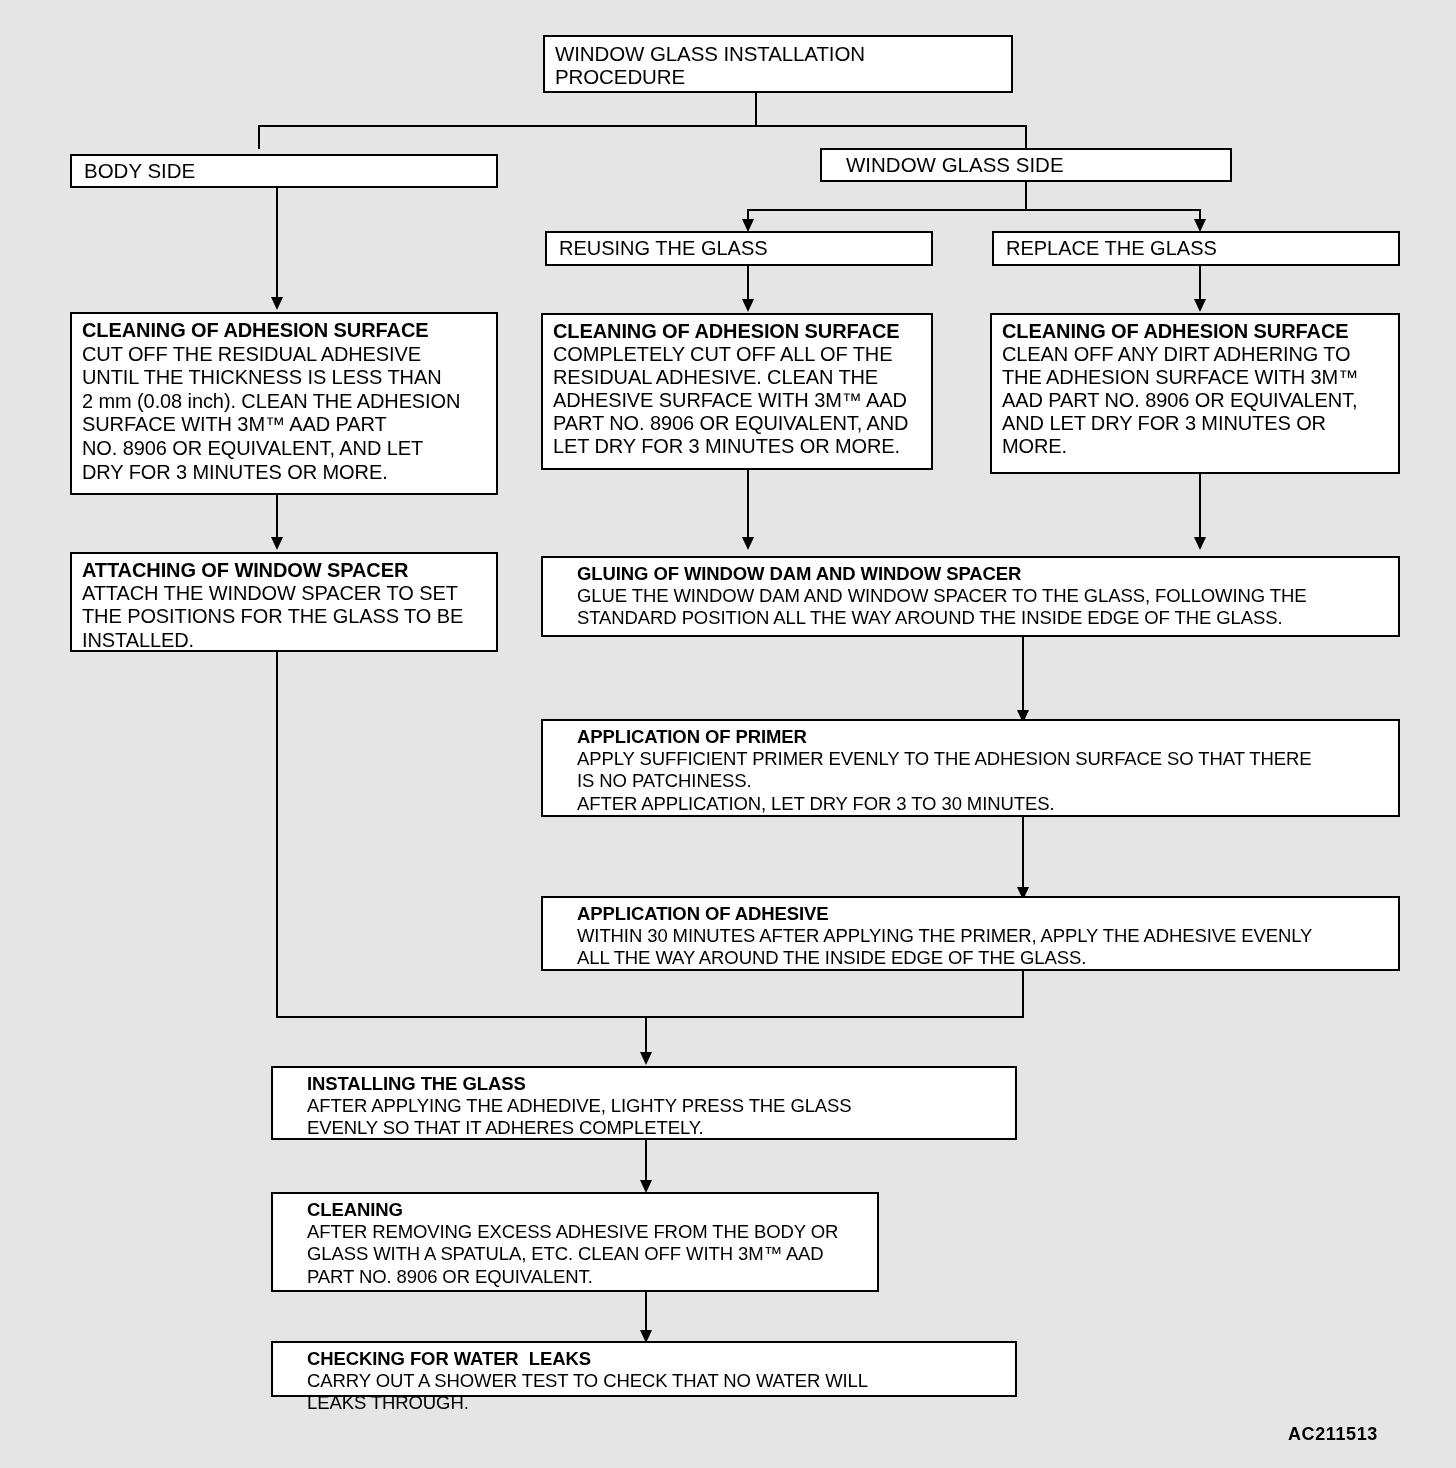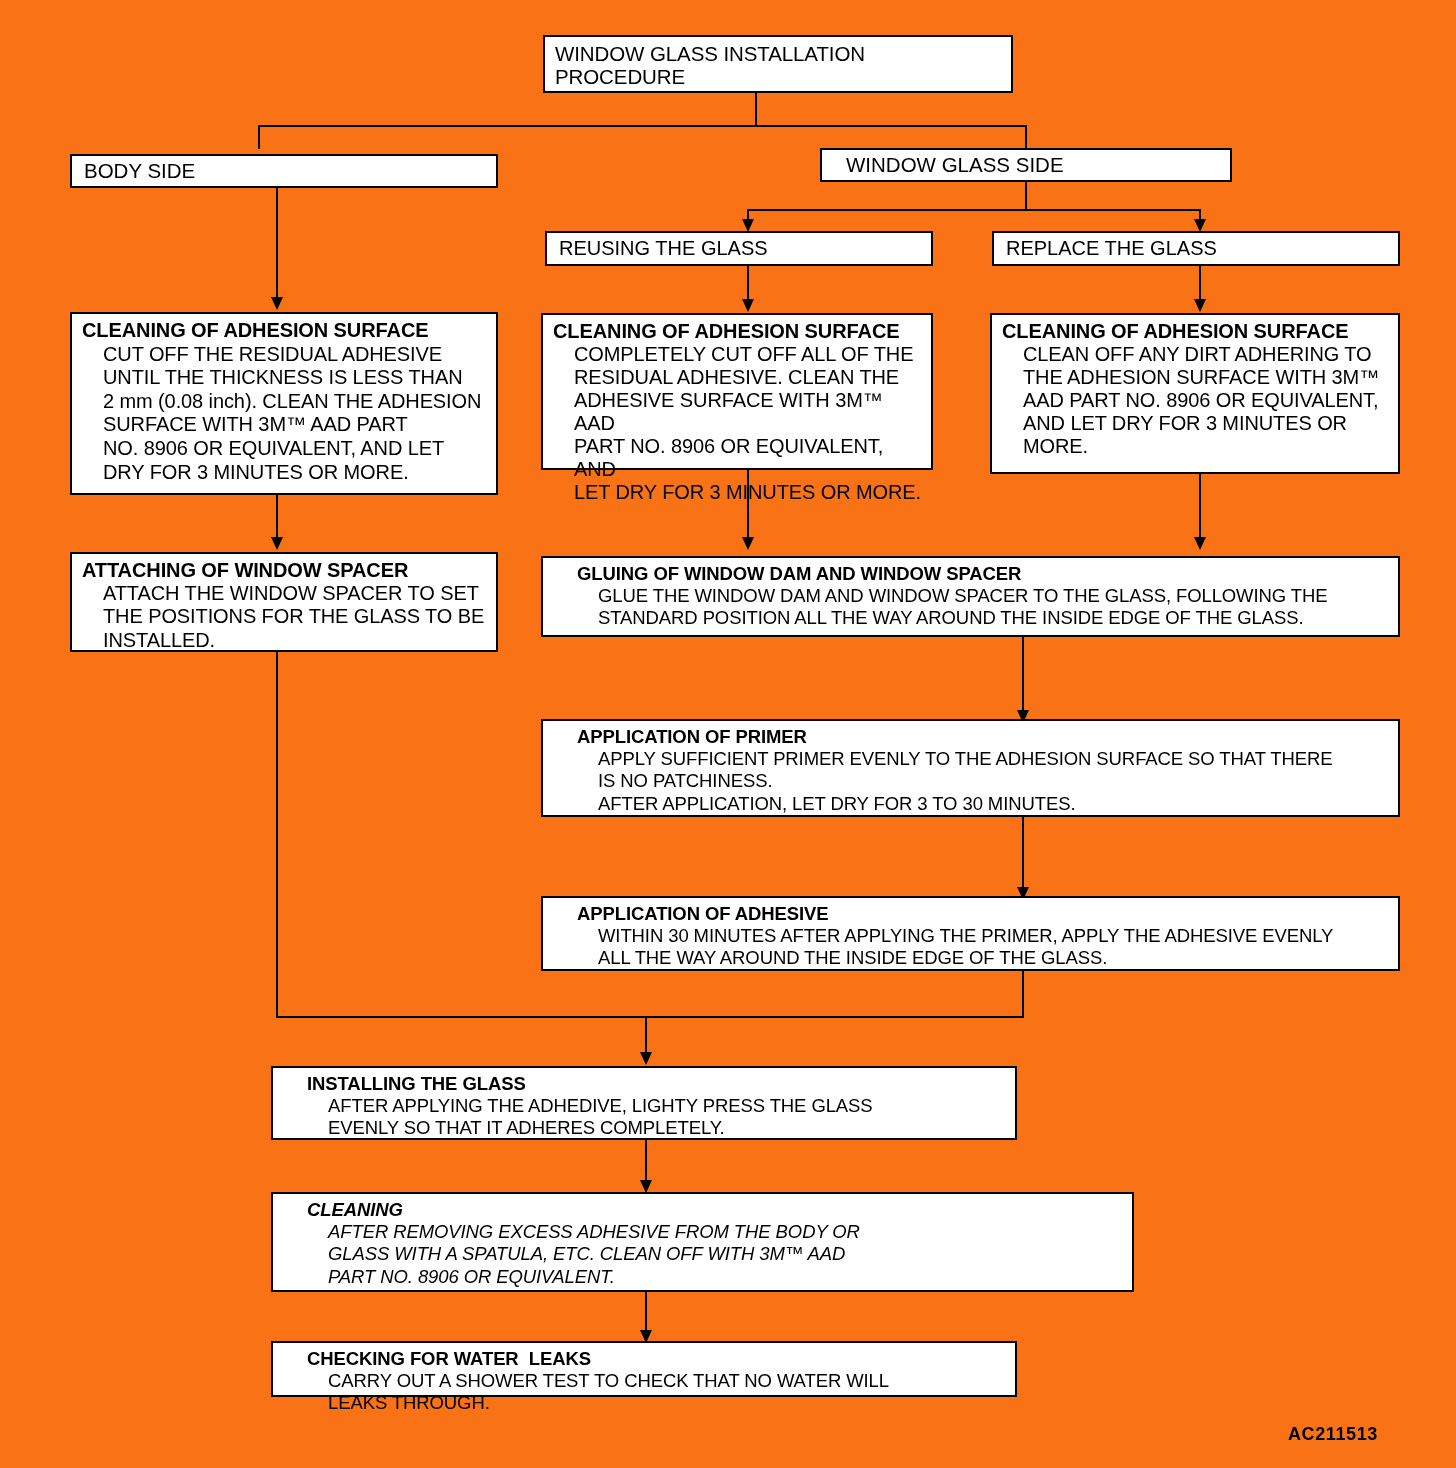--- a/index.html
+++ b/index.html
@@ -8,21 +8,21 @@
     background: #ffffff;
   }
   body {
     font-family: "Liberation Sans", sans-serif;
     color: #000000;
   }
   #canvas {
     position: relative;
     width: 1456px;
     height: 1468px;
-    background: #f97316;
+    background: #e5e5e5;
     overflow: hidden;
   }
 
   
   .node {
     position: absolute;
     box-sizing: border-box;
     border: 2px solid #000000;
     background: #ffffff;
     padding: 5px 8px 6px 10px;
@@ -31,21 +31,20 @@
   }
   .node .title {
     font-weight: bold;
     letter-spacing: -0.1px;
     white-space: pre;
   }
   .node .body {
     font-weight: normal;
     white-space: pre-line;
     letter-spacing: -0.1px;
-    margin-left: 21px;
   }
   
   .label-node {
     font-weight: normal;
     display: flex;
     align-items: center;
     padding: 0 0 0 12px;
   }
 
   
@@ -217,21 +216,21 @@
     <div class="body">WITHIN 30 MINUTES AFTER APPLYING THE PRIMER, APPLY THE ADHESIVE EVENLY
 ALL THE WAY AROUND THE INSIDE EDGE OF THE GLASS.</div>
   </div>
 
   <div class="node fs-sm" style="left:271px; top:1066px; width:746px; height:74px; line-height:1.2;">
     <div class="title">INSTALLING THE GLASS</div>
     <div class="body">AFTER APPLYING THE ADHEDIVE, LIGHTY  PRESS THE GLASS
 EVENLY SO THAT IT ADHERES COMPLETELY.</div>
   </div>
 
-  <div class="node fs-sm" style="left:271px; top:1192px; width:863px; height:100px; line-height:1.2;font-style:italic;">
+  <div class="node fs-sm" style="left:271px; top:1192px; width:608px; height:100px; line-height:1.2;">
     <div class="title">CLEANING</div>
     <div class="body">AFTER REMOVING EXCESS ADHESIVE FROM THE BODY OR
 GLASS WITH A SPATULA, ETC. CLEAN OFF  WITH 3M™ AAD
 PART NO. 8906 OR EQUIVALENT.</div>
   </div>
 
   <div class="node fs-sm" style="left:271px; top:1341px; width:746px; height:56px; line-height:1.2;">
     <div class="title">CHECKING FOR WATER  LEAKS</div>
     <div class="body">CARRY OUT A SHOWER TEST TO CHECK THAT NO WATER WILL
 LEAKS THROUGH.</div>

